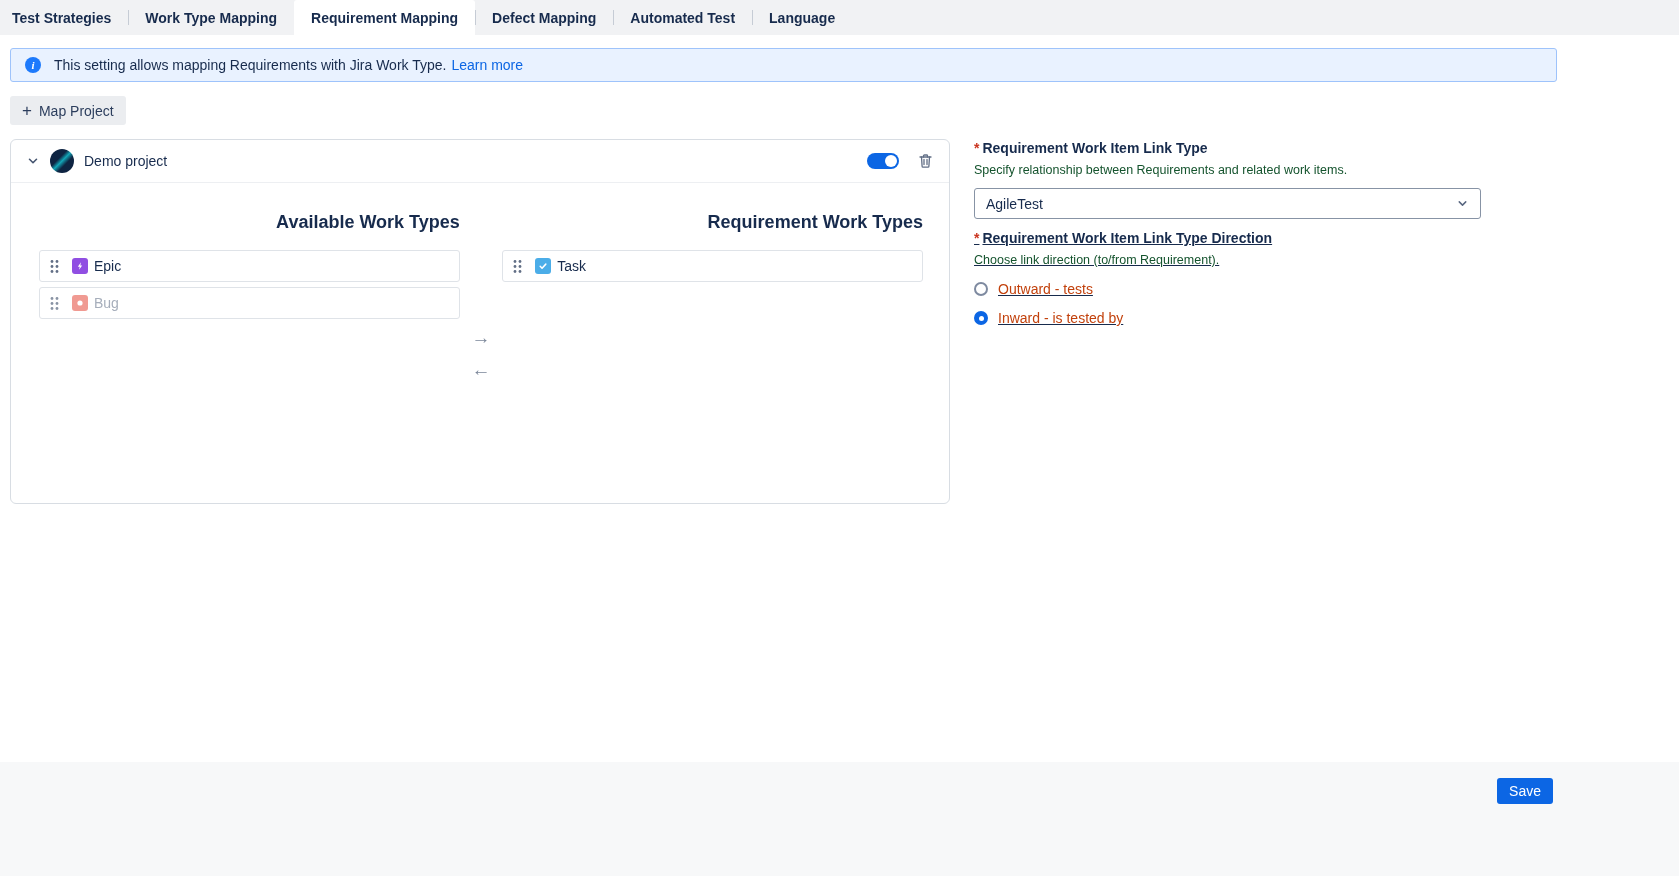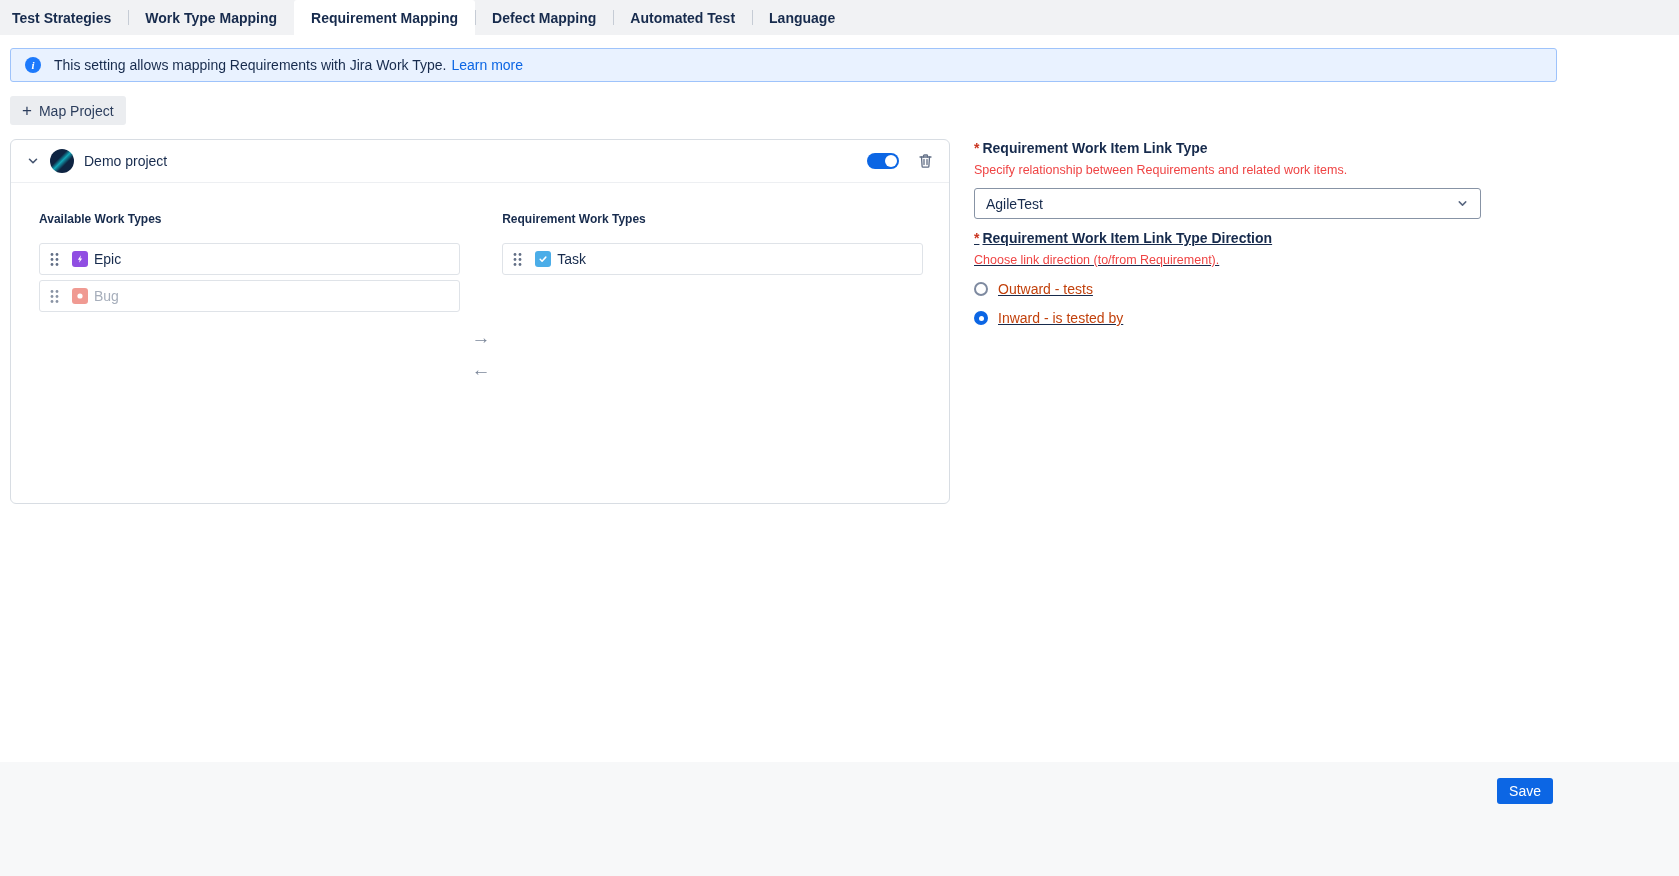--- a/index.html
+++ b/index.html
@@ -63,21 +63,21 @@
     width: 24px; height: 24px; border-radius: 50%; margin-left: 5px; flex: none;
     background: linear-gradient(135deg, #0e2442 38%, #12a4b6 50%, #0e2442 64%);
   }
   .project-name { margin-left: 10px; font-size: 14px; color: #172b4d; }
   .toggle { margin-left: auto; width: 32px; height: 16px; border-radius: 8px; background: #0c66e4; position: relative; cursor: pointer; border: none; flex: none; }
   .toggle-knob { position: absolute; right: 2px; top: 2px; width: 12px; height: 12px; border-radius: 50%; background: #fff; }
   .trash-btn { margin-left: 17px; background: none; border: none; cursor: pointer; padding: 2px; display: flex; }
 
   .card-body { display: flex; justify-content: space-between; align-items: flex-start; padding: 16px 26px 20px 28px; min-height: 320px; }
   .col { width: 437px; }
-  .col-title { text-align: left; font-size: 12px; font-weight: 700; color: #172b4d; margin: 13px 0 17px; }
+  .col-title { text-align: right; font-size: 18px; font-weight: 700; color: #172b4d; margin: 13px 0 17px; }
 
   .wt-item {
     height: 32px; border: 1px solid #dfe3e8; border-radius: 3px; background: #fff;
     display: flex; align-items: center; padding: 0 10px; margin-bottom: 5px; cursor: grab;
   }
   .handle { display: flex; color: #626f86; margin-right: 13px; cursor: grab; }
   .wt-icon { width: 16px; height: 16px; border-radius: 3px; display: flex; align-items: center; justify-content: center; margin-right: 6px; flex: none; }
   .icon-bug   { background: #e5493a; }
   .icon-epic  { background: #904ee2; }
   .icon-task  { background: #4bade8; }
@@ -87,21 +87,21 @@
   .wt-item.disabled .wt-icon { opacity: .55; }
   .wt-item.disabled .handle { opacity: .75; }
 
   .arrows { display: flex; flex-direction: column; align-items: center; gap: 13px; margin-top: 129px; width: 44px; }
   .arrow { font-size: 19px; line-height: 1; color: #7a8699; background: none; border: none; cursor: pointer; font-family: inherit; }
 
   
   .settings { width: 507px; margin-left: 24px; padding-top: 1px; }
   .field-label { font-size: 14px; font-weight: 700; color: #172b4d; }
   .req { color: #ca3521; margin-right: 3px; font-weight: 700; }
-  .field-desc { font-size: 12.5px; color: #ef4444; margin-top: 7px; }
+  .field-desc { font-size: 12.5px; color: #14532d; margin-top: 7px; }
   .select {
     margin-top: 11px; height: 31px; border: 1px solid #8793a5; border-radius: 3px; background: #fff;
     display: flex; align-items: center; justify-content: space-between; padding: 0 11px; cursor: pointer;
   }
   .select-value { font-size: 14px; color: #172b4d; }
   .group2 { margin-top: 11px; text-decoration: underline; }
   .radio-row { display: flex; align-items: center; margin-top: 13px; cursor: pointer; }
   .radio-row.first { margin-top: 14px; }
   .radio {
     width: 14px; height: 14px; border-radius: 50%; border: 2px solid #7e8aa0; background: #fff;

